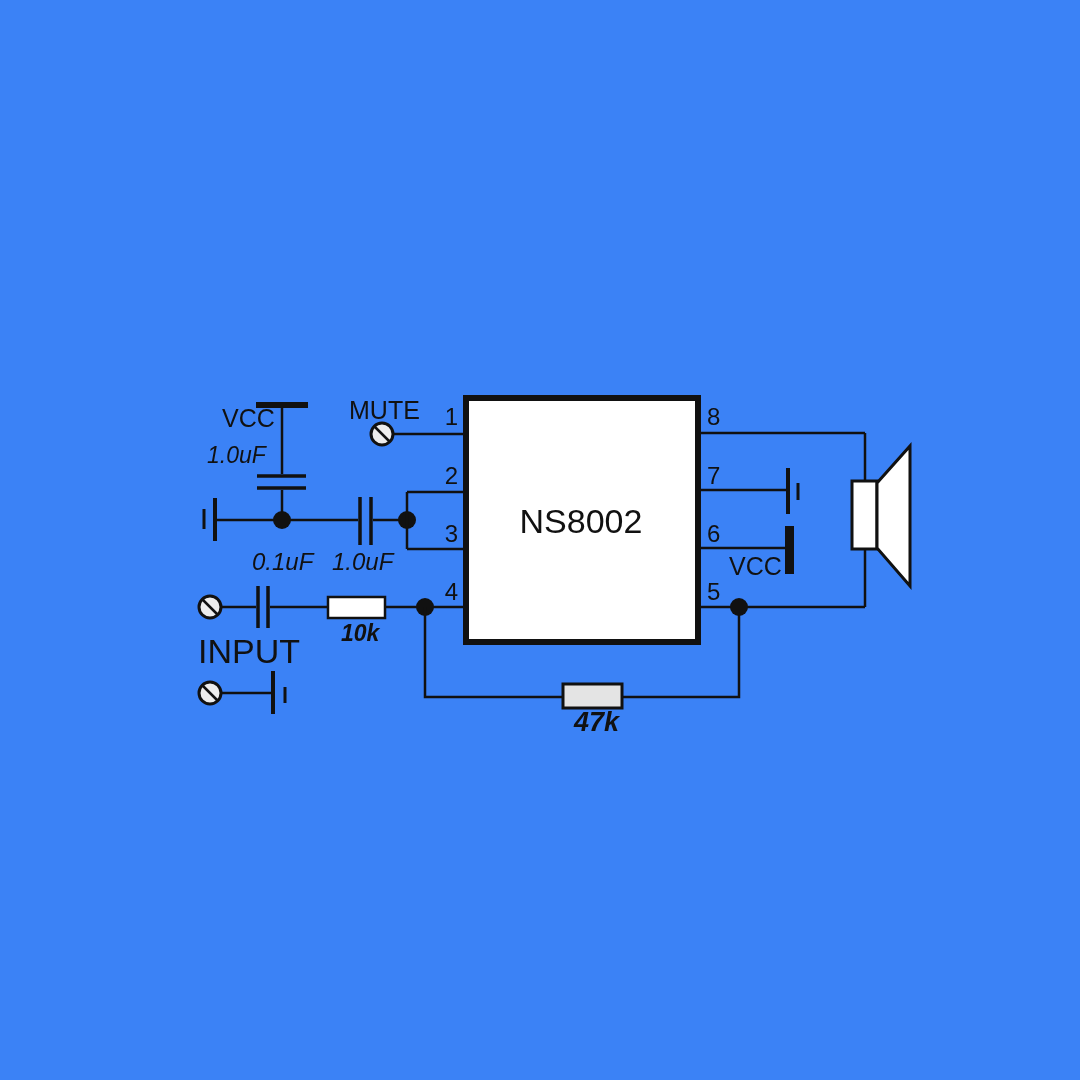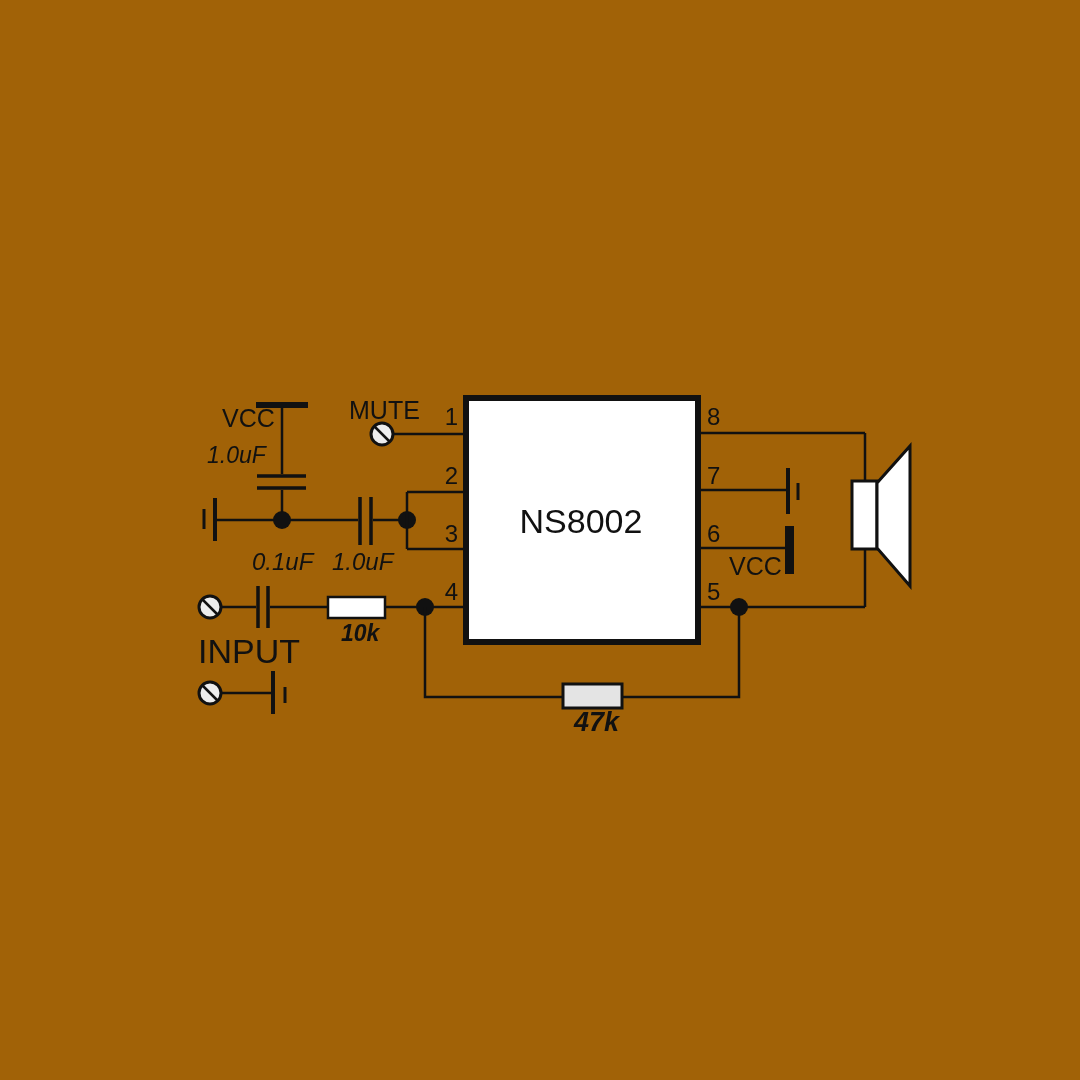--- a/index.html
+++ b/index.html
@@ -7,21 +7,21 @@
     padding: 0;
     background: #ffffff;
     width: 1080px;
     height: 1080px;
     overflow: hidden;
   }
   .stage {
     position: relative;
     width: 1080px;
     height: 1080px;
-    background: #a16207;
+    background: #3b82f6;
   }
   svg { display: block; }
   .wire {
     stroke: #111111;
     stroke-width: 2.5;
     fill: none;
     stroke-linecap: butt;
   }
   .plate {
     stroke: #111111;

